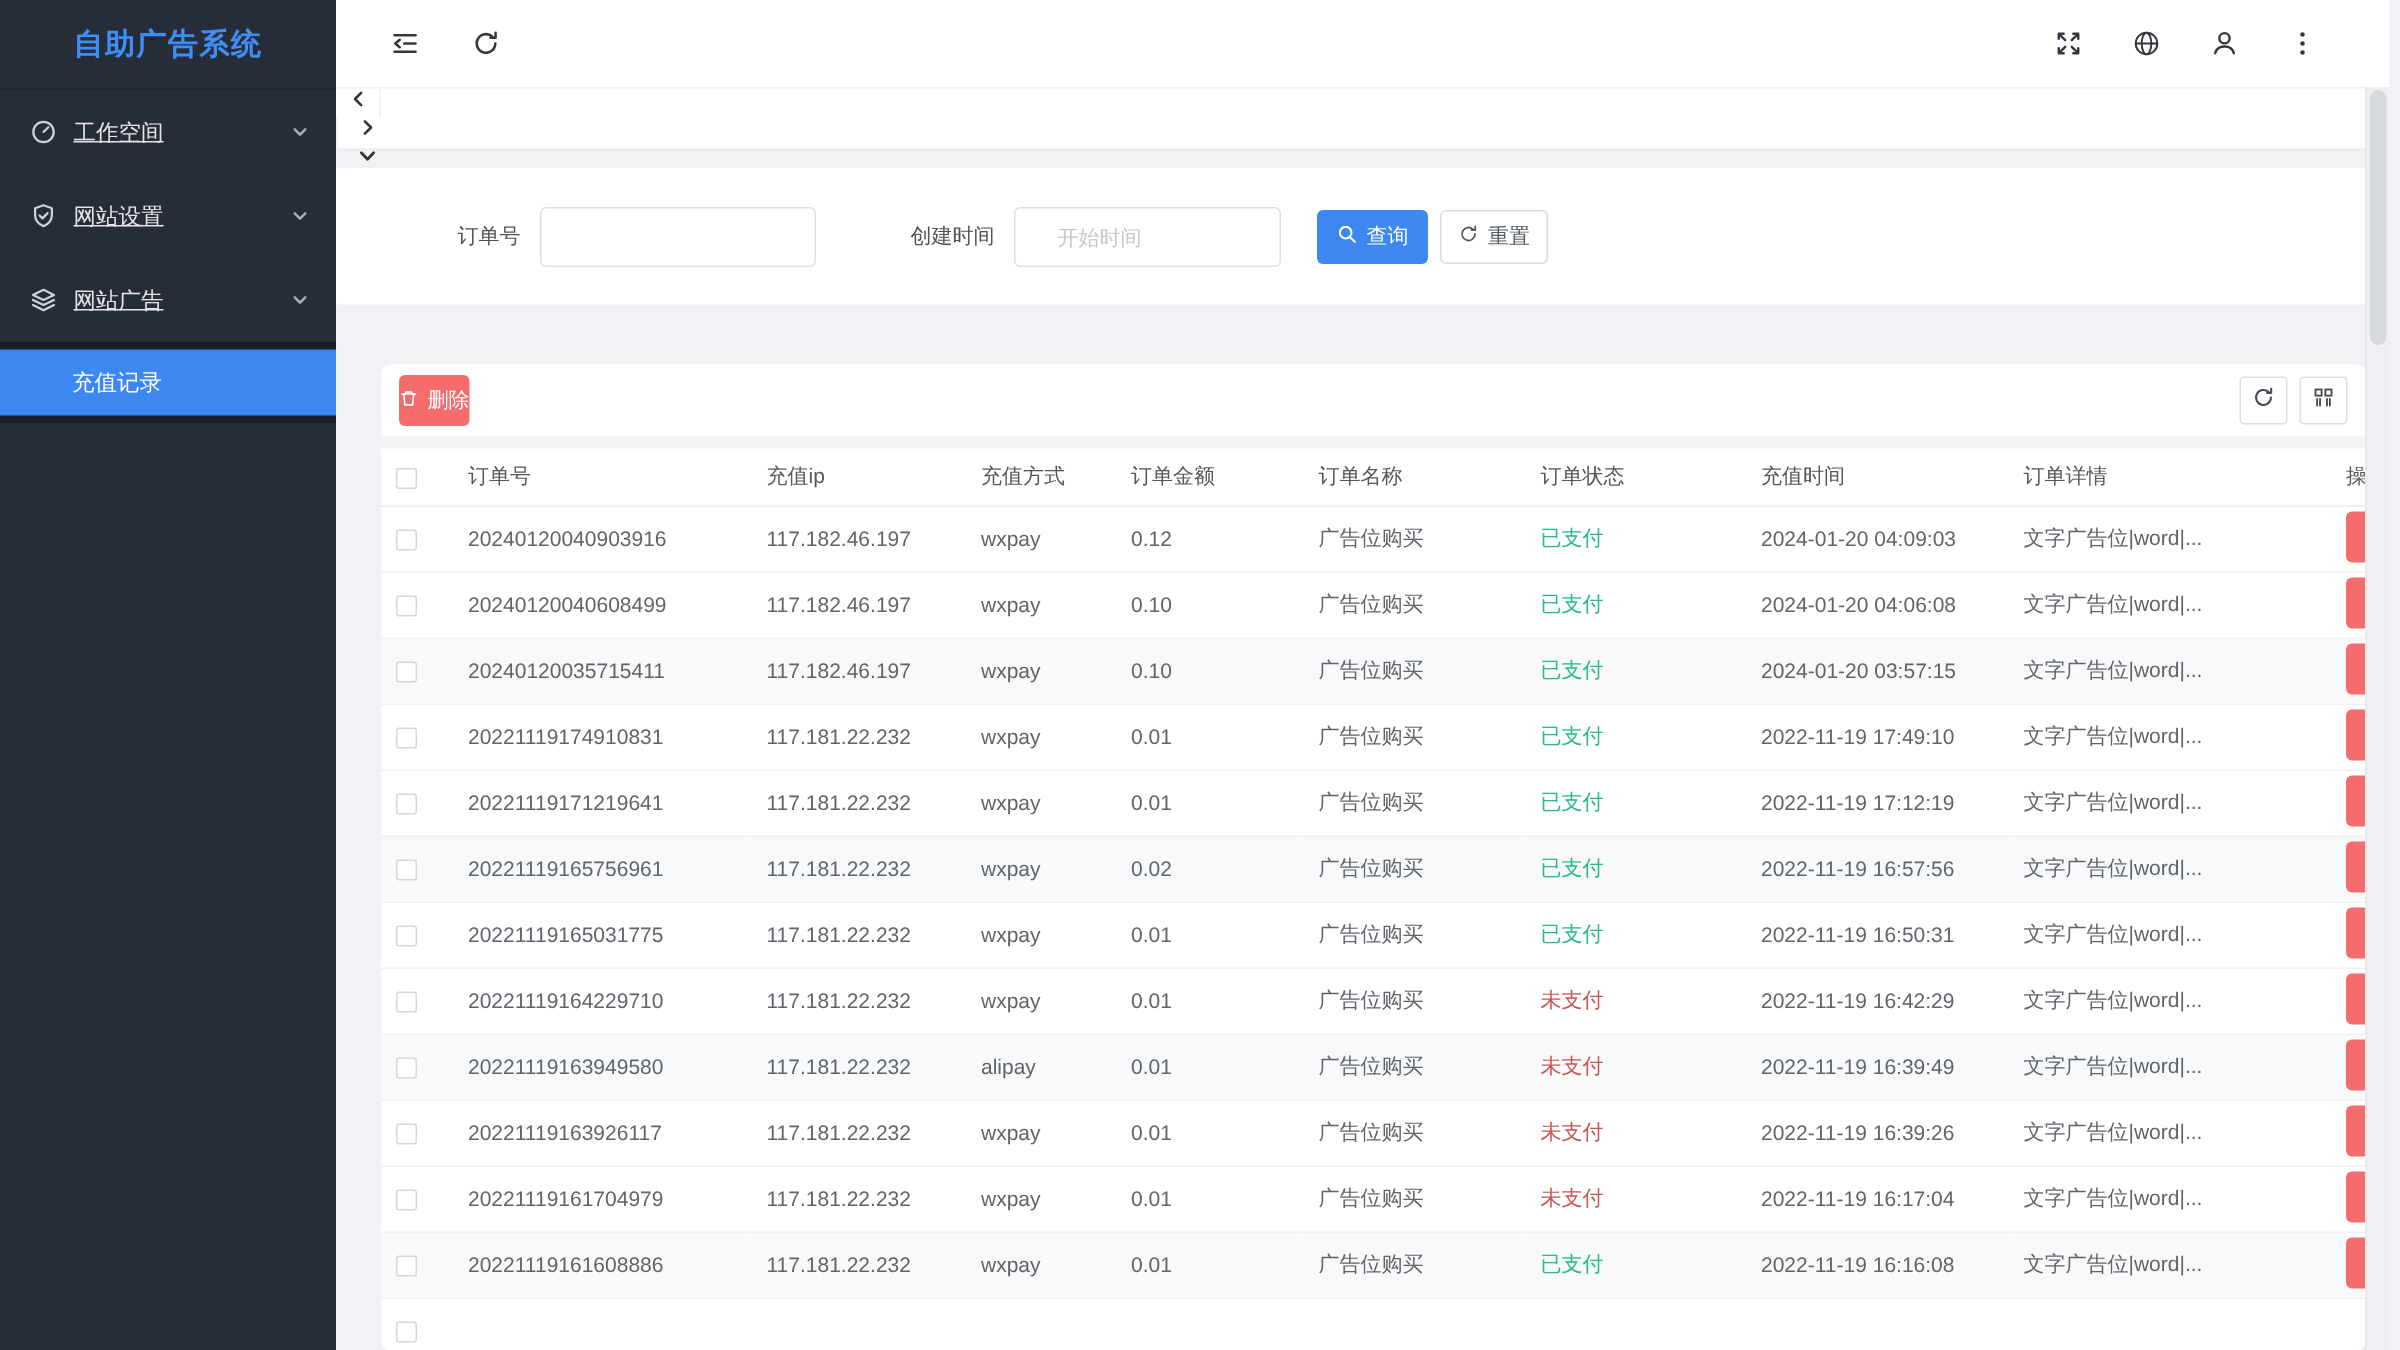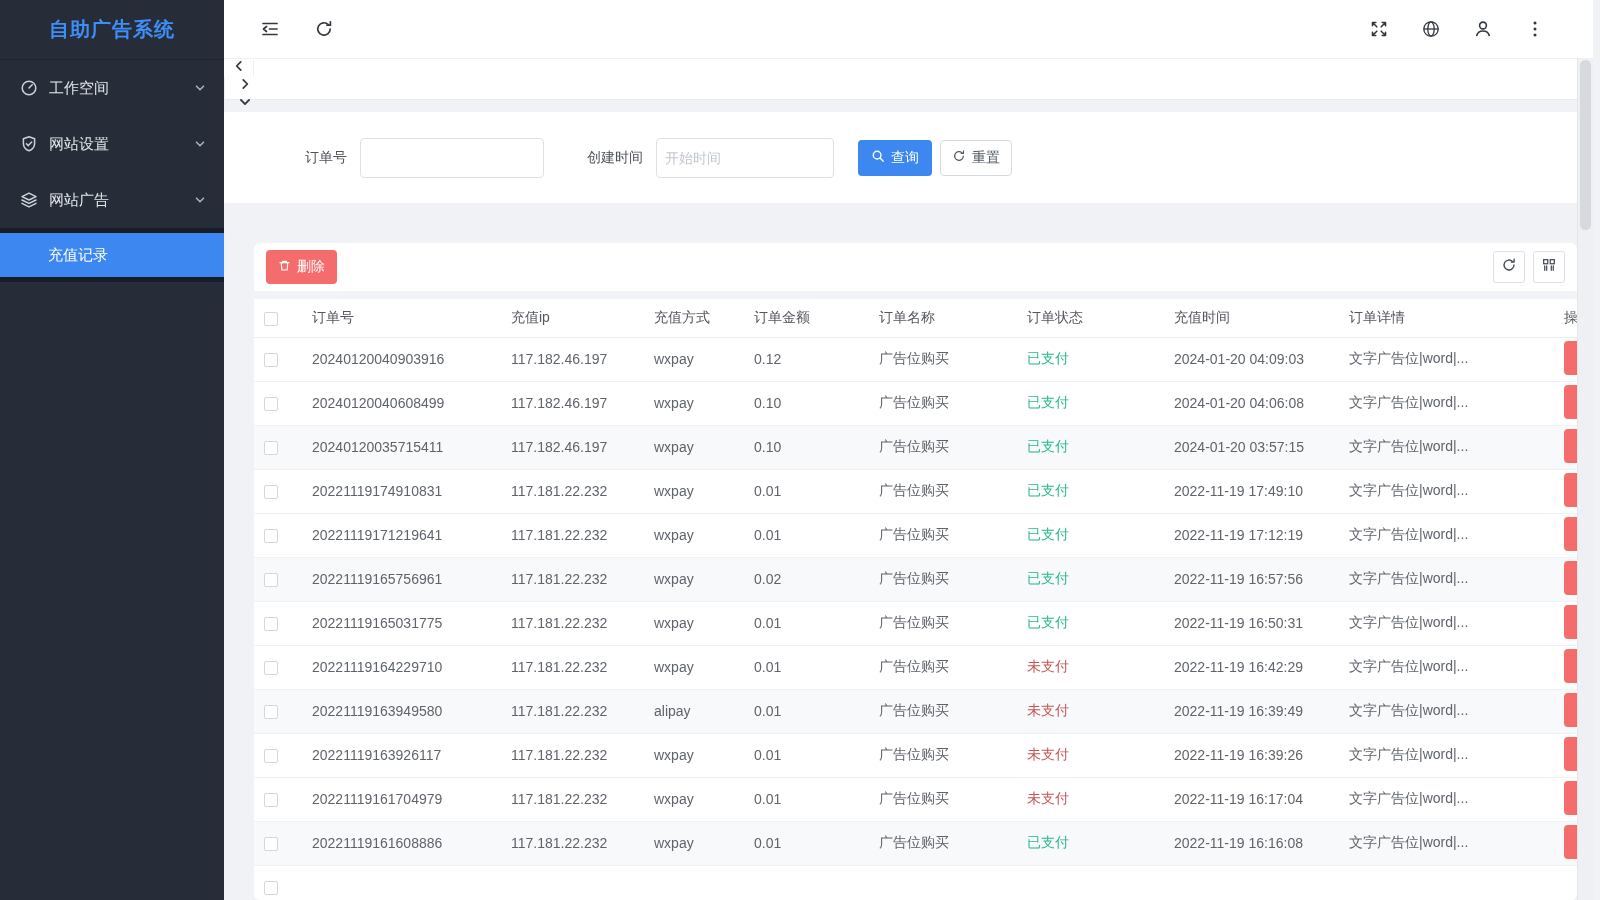--- a/index.html
+++ b/index.html
@@ -9,21 +9,21 @@
 
   
   .sidebar { width:224px; flex-shrink:0; background:#272d38; display:flex; flex-direction:column; }
   .logo { height:60px; display:flex; align-items:center; justify-content:center;
           font-size:20px; font-weight:bold; color:#3e8ef7; letter-spacing:1px;
           border-bottom:1px solid rgba(0,0,0,.18); }
   .menu-item { height:56px; display:flex; align-items:center; padding:0 18px 0 20px;
                font-size:15px; color:#e2e6ea; cursor:pointer; }
   .mi-icon { width:18px; height:18px; margin-right:11px; color:#ccd2d9; display:inline-flex; }
   .mi-icon svg { width:18px; height:18px; }
-  .mi-label { flex:1; }
+  .mi-label { flex:1;text-decoration:underline; }
   .mi-chev { width:12px; height:12px; color:#a9b0ba; display:inline-flex; }
   .mi-chev svg { width:12px; height:12px; }
   .mi-chev.up { transform:rotate(180deg); }
   .submenu { background:#191d26; padding:5px 0; }
   .submenu-item { height:44px; display:flex; align-items:center; padding-left:48px;
                   font-size:15px; color:#dfe3e8; cursor:pointer; }
   .submenu-item.active { background:#3d87f0; color:#fff; }
 
   
   .main { flex:1; display:flex; flex-direction:column; position:relative; background:#f1f2f5; }
@@ -47,36 +47,36 @@
   .tab-nav-r { width:40px; display:flex; align-items:center; justify-content:center;
                border-left:1px solid #f0f0f0; color:#33383e; cursor:pointer; }
   .tab-nav-r svg { width:14px; height:14px; }
 
   .content { height:800px; padding:12px 16px 0 0; }
 
   
   .search-card { background:#fff; height:91px; display:flex; align-items:center;
                  padding-left:81px; border-radius:2px; }
   .f-label { font-size:14px; color:#4e535a; }
-  .f-input { height:40px; border:1px solid #dcdfe6; border-radius:4px; padding:0 8px;
+  .f-input { height:40px; border:1px solid #dcdfe6; border-radius:4px; padding:0 28px;
              font-size:14px; color:#ef4444; outline:none; background:#fff;
              font-family:"Liberation Sans","DejaVu Sans",sans-serif; }
   .f-input::placeholder { color:#c2c7cf; }
   .btn { display:inline-flex; align-items:center; gap:6px; border-radius:4px; font-size:14px;
          cursor:pointer; font-family:"Liberation Sans","DejaVu Sans",sans-serif; }
   .btn svg { width:14px; height:14px; }
   .btn-primary { height:36px; padding:0 13px; background:#3d87f0; color:#fff; border:none; }
   .btn-plain { height:36px; padding:0 11px; background:#fff; color:#515a63; border:1px solid #d6d9df; }
 
   
   .table-card { margin-left:30px; margin-top:40px; width:1323px; height:657px;
                 background:#fff; border-radius:6px; overflow:hidden; }
   .card-toolbar { height:48px; display:flex; align-items:center; justify-content:space-between;
                   padding:0 12px; }
-  .btn-danger { height:34px; padding:0 12px; background:#f56c6c; color:#fff; border:none; }
+  .btn-danger { height:34px; padding:0 0; background:#f56c6c; color:#fff; border:none; }
   .btn-danger svg { width:13px; height:13px; }
   .tool-icons { display:flex; gap:8px; }
   .icon-btn { width:32px; height:32px; border:1px solid #dcdfe6; border-radius:3px; background:#fff;
               color:#454b52; display:inline-flex; align-items:center; justify-content:center; cursor:pointer; }
   .icon-btn svg { width:16px; height:16px; }
   .card-divider { height:8px; background:#f2f3f6; }
 
   .tbl-wrap { overflow:hidden; }
   table { border-collapse:collapse; table-layout:fixed; width:1372px; font-size:14px; color:#5f646b; }
   th { height:38px; font-weight:normal; color:#53575e; text-align:left; padding-left:10px;
@@ -261,21 +261,21 @@
               <path d="M2.5 4.2L6 7.8l3.5-3.6"></path>
             </svg></span>
         </div>
     </div>
 
     <div class="content">
 
       <section class="search-card">
         <span class="f-label">订单号</span>
         <input class="f-input" style="width: 184px; margin-left: 13px;" value="">
-        <span class="f-label" style="margin-left:43px">创建时间</span>
+        <span class="f-label" style="margin-left:63px">创建时间</span>
         <input class="f-input" style="width: 178px; margin-left: 13px;" placeholder="开始时间">
         <button class="btn btn-primary" style="margin-left:24px">
             <span><svg viewBox="0 0 16 16" fill="none" stroke="currentColor" stroke-width="1.6" stroke-linecap="round">
                 <circle cx="7" cy="7" r="4.4"></circle>
                 <path d="M10.4 10.4L14 14"></path>
               </svg></span>
             <span>查询</span>
           </button>
         <button class="btn btn-plain" style="margin-left:8px">
             <span><svg viewBox="0 0 20 20" fill="none" stroke="currentColor" stroke-width="1.7" stroke-linecap="round" stroke-linejoin="round">

